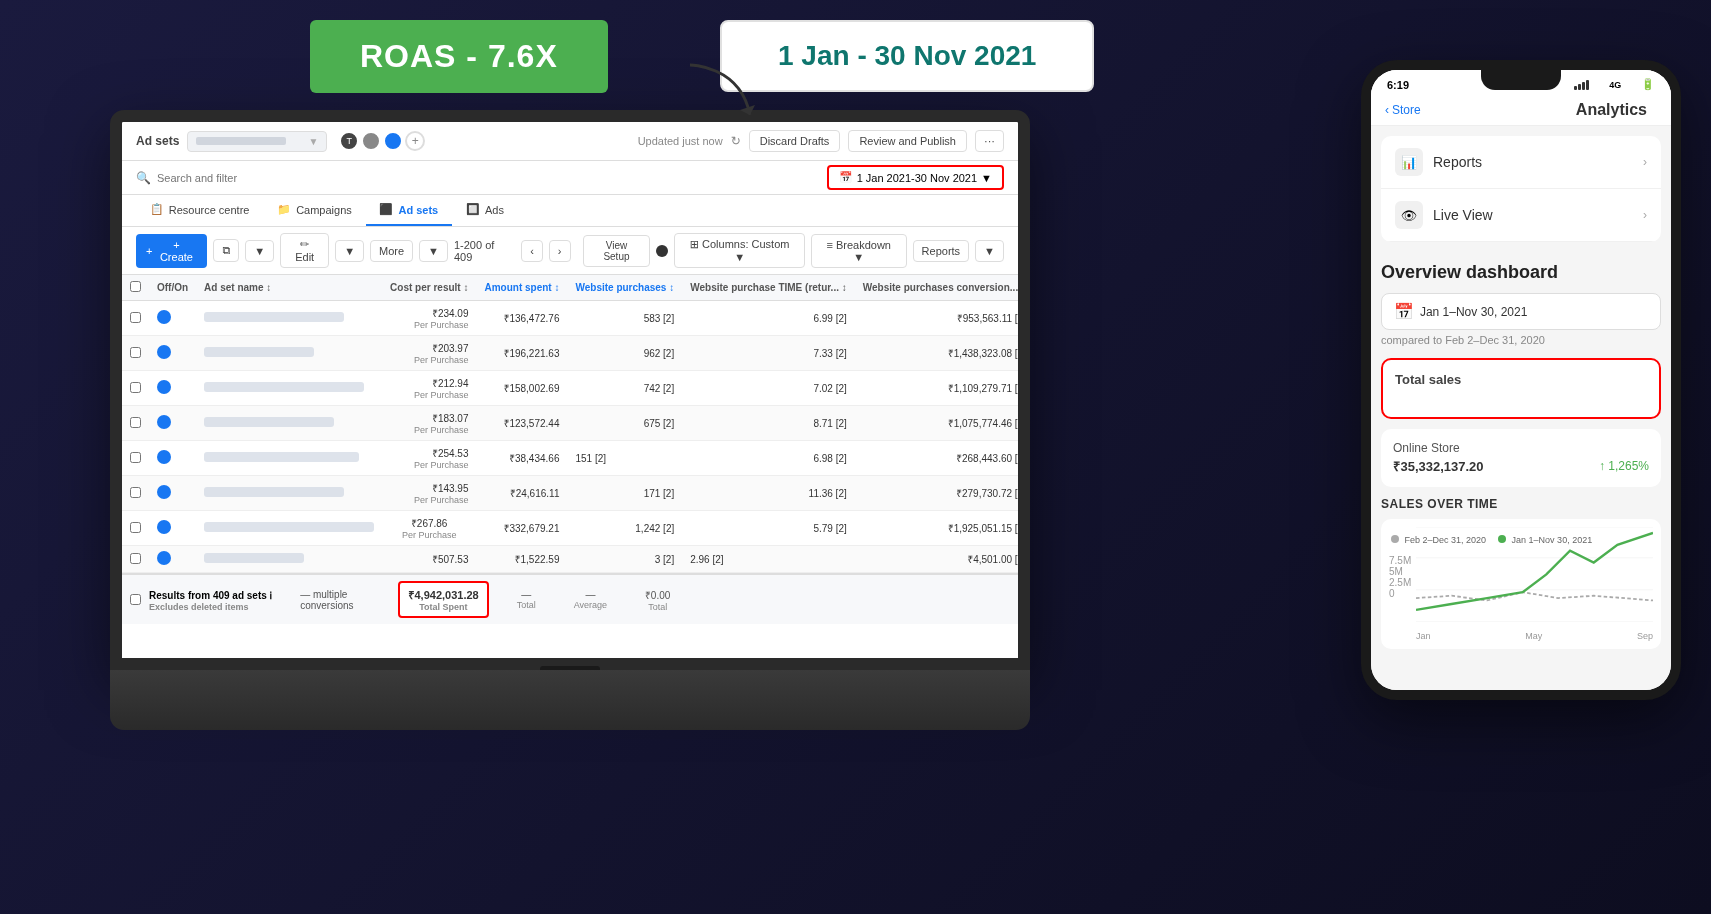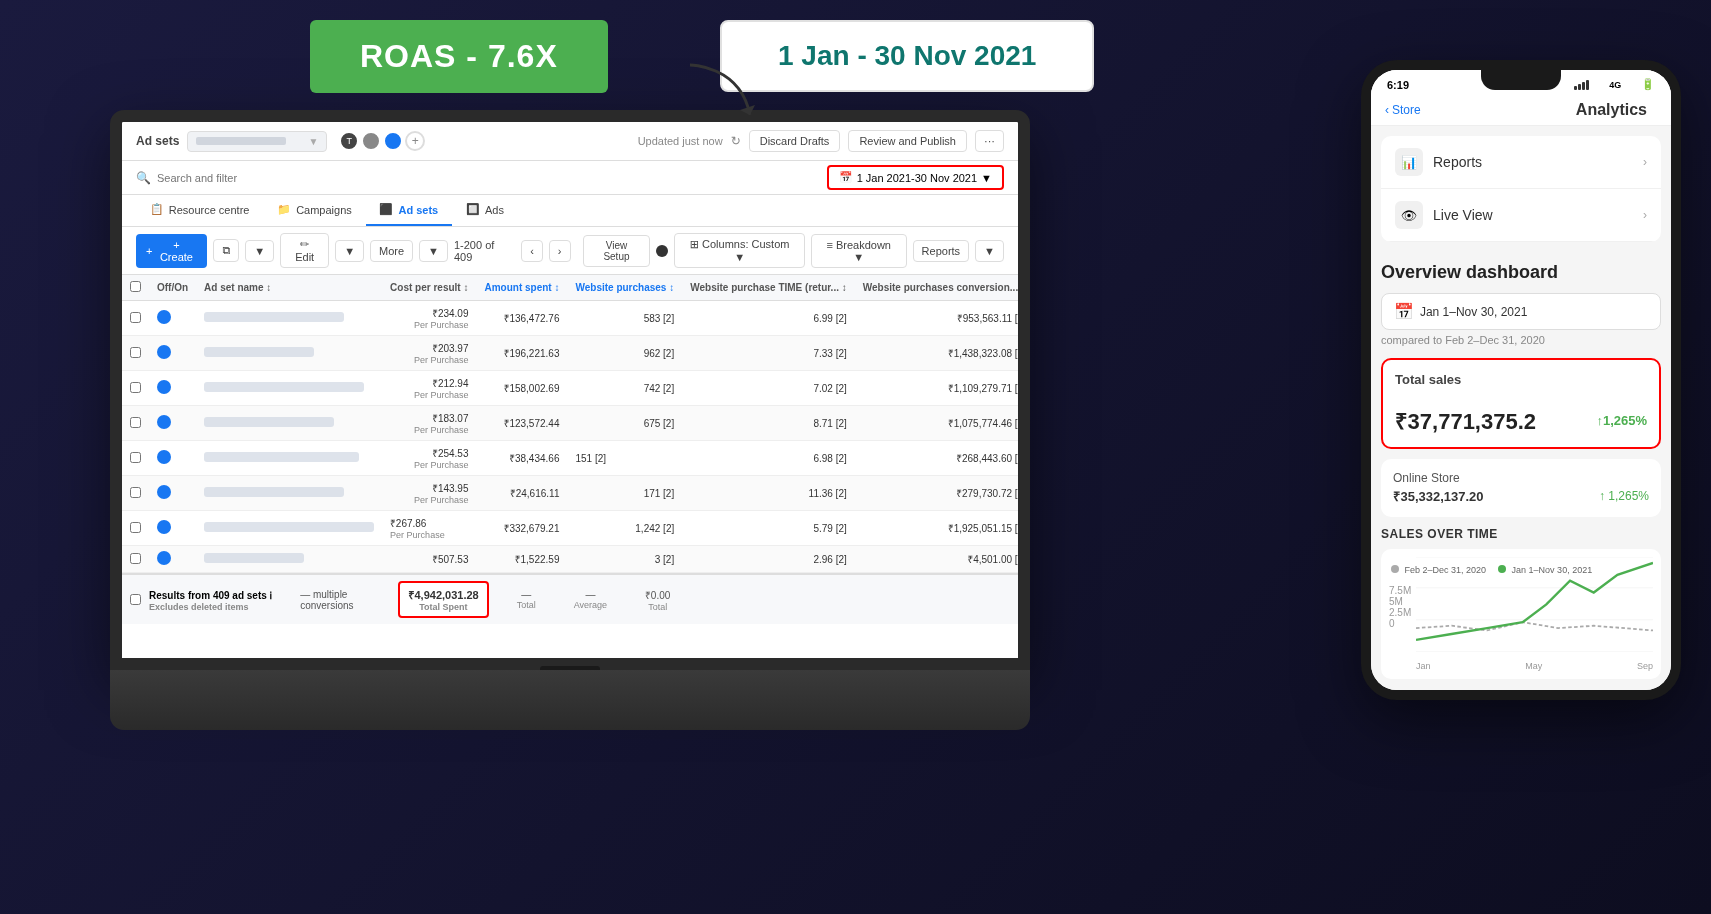--- a/index.html
+++ b/index.html
@@ -826,40 +826,40 @@
       </td>
       <td style="text-align:right;">₹24,616.11</td>
       <td style="text-align:right;">171 [2]</td>
       <td style="text-align:right;">11.36 [2]</td>
       <td style="text-align:right;">₹279,730.72 [2]</td>
     </tr>
                 <tr style="background: white;">
       <td><input type="checkbox" style="width: 11px; height: 11px;"></td>
       <td><div class="fb-toggle"></div></td>
       <td><div class="blurred-text" style="width:170px; height:10px; background:#c8d0de; border-radius:3px;"></div></td>
-      <td style="text-align:left;">
+      <td style="text-align:center;">
         <div>₹267.86</div>
         <div style="font-size:9px;color:#888;">Per Purchase</div>
       </td>
       <td style="text-align:right;">₹332,679.21</td>
       <td style="text-align:right;">1,242 [2]</td>
       <td style="text-align:right;">5.79 [2]</td>
       <td style="text-align:right;">₹1,925,051.15 [2]</td>
     </tr>
                 <tr style="background: rgb(250, 250, 250);">
       <td><input type="checkbox" style="width: 11px; height: 11px;"></td>
       <td><div class="fb-toggle"></div></td>
       <td><div class="blurred-text" style="width:100px; height:10px; background:#c8d0de; border-radius:3px;"></div></td>
       <td style="text-align:right;">
         <div>₹507.53</div>
         <div style="font-size:9px;color:#888;"></div>
       </td>
       <td style="text-align:right;">₹1,522.59</td>
       <td style="text-align:right;">3 [2]</td>
-      <td style="text-align:right;">2.96 [2]</td>
+      <td style="text-align:left;">2.96 [2]</td>
       <td style="text-align:right;">₹4,501.00 [2]</td>
     </tr>
               </tbody>
           </table>
 
           <div class="fb-table-footer">
             <input type="checkbox" style="width: 11px; height: 11px;">
             <div>
               <div style="font-weight:600;font-size:10px;">Results from 409 ad sets ℹ</div>
               <div style="color:#888;font-size:9px;font-weight:bold;">Excludes deleted items</div>
@@ -934,24 +934,20 @@
           <div style="margin-top:10px;">
             <div class="phone-section-title">Overview dashboard</div>
             <div class="phone-date-selector">
               <span>📅</span>
               <span class="phone-date-text">Jan 1–Nov 30, 2021</span>
             </div>
             <div class="phone-compare-text">compared to Feb 2–Dec 31, 2020</div>
 
             <div class="phone-total-sales-card">
               <div class="phone-card-label">Total sales</div>
-              <div class="phone-card-row">
-                <span class="phone-card-value">₹37,771,375.2</span>
-                <span class="phone-card-change">↑1,265%</span>
-              </div>
             </div>
 
             <div class="phone-online-store">
               <div class="phone-os-label">Online Store</div>
               <div class="phone-os-row">
                 <span class="phone-os-value">₹35,332,137.20</span>
                 <span class="phone-os-change">↑ 1,265%</span>
               </div>
             </div>
           </div>

